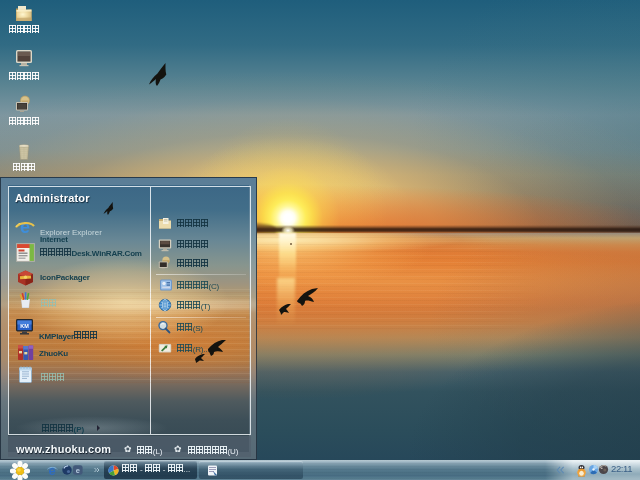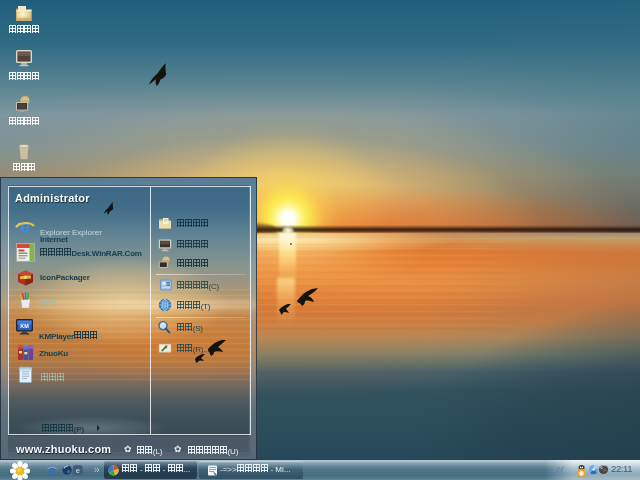--- a/index.html
+++ b/index.html
@@ -318,21 +318,20 @@
       <path d="M5.5 5.5 L10.3 4 A5 5 0 0 1 7 10.2z" fill="#f0b420"></path>
       <path d="M5.5 5.5 L7 10.2 A5 5 0 0 1 1 8z" fill="#48a038"></path>
       <path d="M5.5 5.5 L1 8 A5 5 0 0 1 5.5 0.5z" fill="#3878c8"></path>
     </svg>
 <div class="ab tbt" style="left:122px;top:461px"><i class="z zw"></i><i class="z zw"></i> - <i class="z zw"></i><i class="z zw"></i> - <i class="z zw"></i><i class="z zw"></i>...</div>
 <svg class="ab" style="left:207px;top:465px" width="11" height="11" viewBox="0 0 11 11">
       <rect x="1" y="0.5" width="9" height="10" rx="1" fill="#f0f4f8"></rect>
       <path d="M2 2.5 h7 M2 4.5 h7 M2 6.5 h5" stroke="#88a" stroke-width="0.8"></path>
       <path d="M6 6 l4 4 -2 0.5z" fill="#3a6aa0"></path>
     </svg>
-<div class="ab tbt" style="left:220px;top:461px">-=&gt;&gt;<i class="z zw"></i><i class="z zw"></i><i class="z zw"></i><i class="z zw"></i> - Mi...</div>
 
 <svg class="ab" style="left:556px;top:466px" width="9" height="8" viewBox="0 0 9 8">
       <path d="M4 0.8 L1.2 4 L4 7.2 M7.6 0.8 L4.8 4 L7.6 7.2" stroke="#5e8ab4" stroke-width="1.1" fill="none"></path>
     </svg>
 <div class="ab" style="left:576px;top:463px"><svg width="11" height="13" viewBox="0 0 11 13">
         <ellipse cx="5.5" cy="8.6" rx="4.3" ry="4" fill="#f2a43c"></ellipse>
         <ellipse cx="5.5" cy="3.6" rx="3" ry="2.6" fill="#33333a"></ellipse>
         <ellipse cx="5.5" cy="6.4" rx="3.1" ry="1.8" fill="#e89830"></ellipse>
         <ellipse cx="5.5" cy="9.3" rx="2.3" ry="2.5" fill="#f8ecd0"></ellipse>
         <ellipse cx="4.6" cy="3.3" rx="0.7" ry="0.85" fill="#fff"></ellipse>

